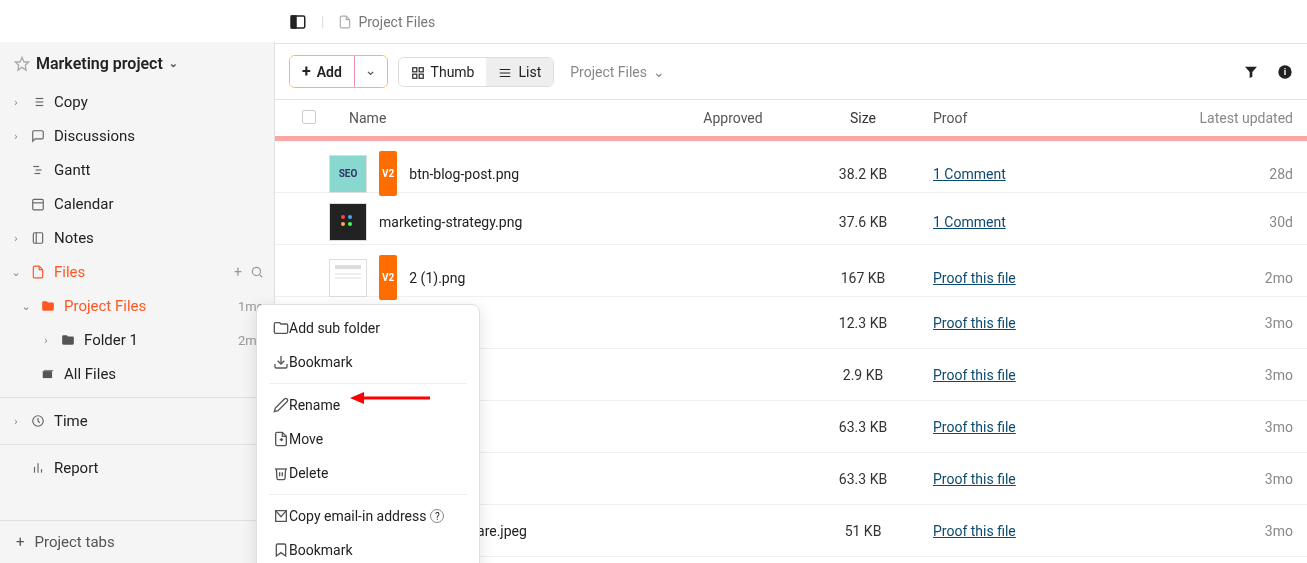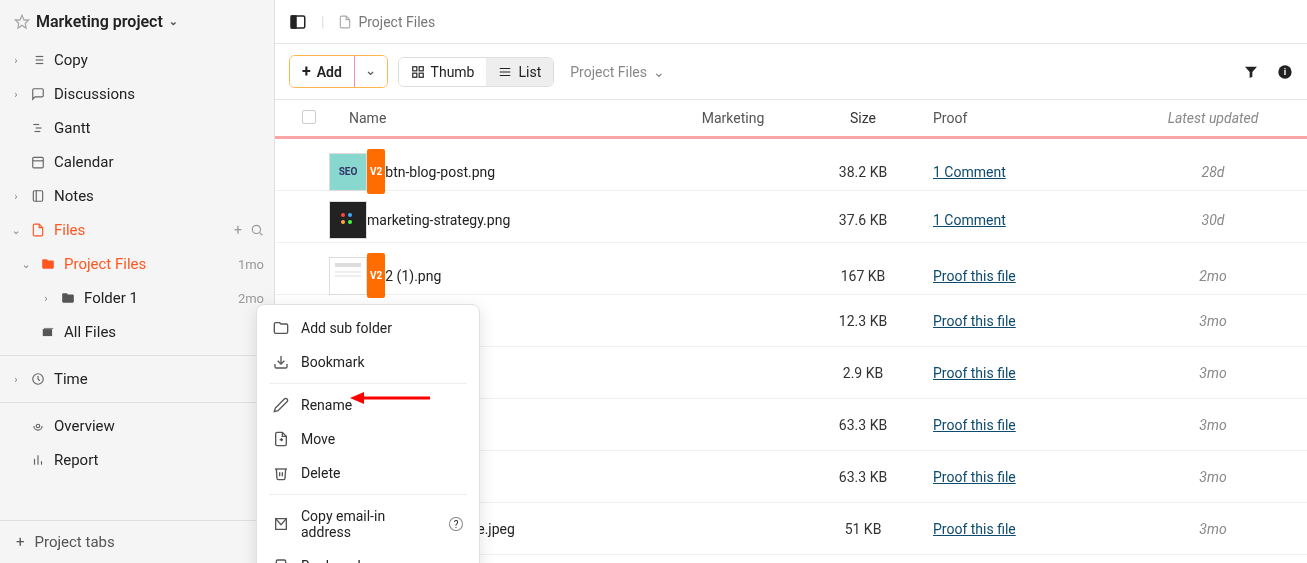--- a/index.html
+++ b/index.html
@@ -1,19 +1,19 @@
 <!DOCTYPE html>
 <html><head>
   <meta charset="utf-8">
   <style>
     * { box-sizing: border-box; margin: 0; padding: 0; }
     body { font-family: -apple-system, BlinkMacSystemFont, "Segoe UI", Roboto, sans-serif; font-size: 14px; color: #222; background: #fff; width: 1307px; height: 563px; overflow: hidden; display: flex; }
     
     
-    .sidebar { width: 275px; background: #f5f5f5; border-right: 1px solid #e0e0e0; display: flex; flex-direction: column; }
+    .sidebar { width: 275px; background: #f5f5f5; border-right: 1px solid #e0e0e0; display: flex; flex-direction: column; margin-top: 42px; }
     .sidebar-header { padding: 12px 14px; display: flex; align-items: center; gap: 6px; font-size: 16px; font-weight: 600; }
     .star-icon { color: #aaa; }
     .chev { font-size: 11px; color: #555; }
     .sidebar-nav { flex: 1; }
     .nav-item { display: flex; align-items: center; padding: 8px 10px; gap: 8px; cursor: pointer; font-size: 15px; }
     .nav-item .caret-space { width: 12px; color: #888; font-size: 11px; display: flex; justify-content: center; }
     .nav-item .nav-icon { width: 16px; color: #666; display: flex; justify-content: center; }
     .nav-item.active { color: #ff5722; }
     .nav-item.active .nav-icon { color: #ff5722; }
     .nav-meta { margin-left: auto; display: flex; align-items: center; gap: 8px; color: #999; font-size: 13px; }
@@ -28,45 +28,45 @@
     .topbar { height: 44px; border-bottom: 1px solid #e5e5e5; display: flex; align-items: center; padding: 0 14px; gap: 14px; }
     .panel-icon { font-size: 16px; }
     .breadcrumb { display: flex; align-items: center; gap: 6px; color: #777; }
     .breadcrumb .file-icon { color: #aaa; }
     
     .toolbar { height: 56px; display: flex; align-items: center; padding: 0 14px; gap: 10px; border-bottom: 1px solid #e5e5e5; }
     .btn-add-group { display: flex; border: 1px solid #ffb74d; border-radius: 6px; overflow: hidden; }
     .btn-add { padding: 6px 12px; display: flex; align-items: center; gap: 6px; background: #fff; font-weight: 600; cursor: pointer; }
     .btn-add-drop { padding: 6px 10px; border-left: 1px solid #f48fb1; background: #fff; cursor: pointer; color: #555; }
     .btn-segment { display: flex; border: 1px solid #ddd; border-radius: 6px; overflow: hidden; }
-    .seg-btn { padding: 6px 12px; display: flex; align-items: center; gap: 6px; background: #fff; cursor: pointer; }
+    .seg-btn { padding: 6px 12px; display: flex; align-items: flex-end; gap: 6px; background: #fff; cursor: pointer; }
     .seg-btn.active { background: #eee; }
     .toolbar-drop { display: flex; align-items: center; gap: 6px; color: #888; cursor: pointer; margin-left: 6px; }
     .toolbar-right { margin-left: auto; display: flex; gap: 18px; align-items: center; font-size: 18px; }
     
     .file-list { flex: 1; overflow: auto; position: relative; }
-    .list-header { display: grid; grid-template-columns: 40px 1fr 120px 140px 200px 160px; padding: 10px 14px; border-bottom: 3px solid #fca5a5; color: #555; font-size: 14px; }
+    .list-header { display: grid; grid-template-columns: 40px 1fr 120px 140px 200px 160px; padding: 10px 14px; border-bottom: 5px solid #fca5a5; color: #555; font-size: 14px; }
     .list-header .col-name { padding-left: 20px; }
     .list-row { display: grid; grid-template-columns: 40px 1fr 120px 140px 200px 160px; padding: 10px 14px; border-bottom: 1px solid #f0f0f0; align-items: center; height: 52px; }
     .row-check { display: flex; justify-content: center; }
     .checkbox { width: 14px; height: 14px; border: 1px solid #ccc; border-radius: 2px; background: #fff; }
-    .row-name { display: flex; align-items: center; }
+    .row-name { display: flex; align-items: center; gap: 12px; }
     .thumb { width: 38px; height: 38px; background: #88d8d0; display: flex; align-items: center; justify-content: center; font-size: 10px; font-weight: bold; color: #336; border: 1px solid #ddd; }
     .thumb.dark { background: #222; }
     .thumb.white { background: #fff; }
     .v-badge { background: #ff6d00; color: #fff; font-size: 10px; font-weight: bold; padding: 17px 3px; border-radius: 2px; }
     .col-size { text-align: center; color: #333; }
     .col-approved { text-align: center; }
     .col-proof { text-align: left; }
     .col-proof a { color: #0c4a6e; text-decoration: underline; cursor: pointer; }
-    .col-updated { text-align: center; color: #888; font-style: italic; }
+    .col-updated { text-align: right; color: #888; }
     
     
     .context-menu { position: absolute; left: 256px; top: 304px; width: 224px; background: #fff; border: 1px solid #e0e0e0; border-radius: 8px; box-shadow: 0 4px 16px rgba(0,0,0,0.12); padding: 6px 0; z-index: 100; }
-    .menu-item { display: flex; align-items: center; gap: 12px; padding: 9px 16px; cursor: pointer; }
+    .menu-item { display: flex; align-items: center; gap: 0; padding: 9px 16px; cursor: pointer; }
     .menu-icon { width: 16px; color: #555; display: flex; justify-content: center; }
     .menu-divider { border-top: 1px solid #eee; margin: 4px 12px; }
     .help-circle { width: 14px; height: 14px; border: 1px solid #888; border-radius: 50%; display: inline-flex; align-items: center; justify-content: center; font-size: 10px; margin-left: 4px; }
     
     
     .red-arrow { position: absolute; left: 350px; top: 388px; z-index: 200; }
     
     svg { display: block; }
   </style>
 </head>
@@ -192,30 +192,20 @@
       <span class="caret-space">›</span>
       <span class="nav-icon">
           <svg width="14" height="14" viewBox="0 0 24 24" fill="none" stroke="currentColor" stroke-width="2">
             <circle cx="12" cy="12" r="9"></circle>
             <polyline points="12 7 12 12 15 15"></polyline>
           </svg>
         </span>
       <span>Time</span>
     </div>
     <div class="sidebar-divider"></div>
-    <div class="nav-item">
-      <span class="caret-space"></span>
-      <span class="nav-icon">
-          <svg width="14" height="14" viewBox="0 0 24 24" fill="none" stroke="currentColor" stroke-width="2">
-            <circle cx="12" cy="12" r="3"></circle>
-            <path d="M19 12a7 7 0 1 1-14 0"></path>
-          </svg>
-        </span>
-      <span>Overview</span>
-    </div>
     <div class="nav-item">
       <span class="caret-space"></span>
       <span class="nav-icon">
           <svg width="14" height="14" viewBox="0 0 24 24" fill="none" stroke="currentColor" stroke-width="2">
             <line x1="6" y1="20" x2="6" y2="10"></line>
             <line x1="12" y1="20" x2="12" y2="4"></line>
             <line x1="18" y1="20" x2="18" y2="14"></line>
           </svg>
         </span>
       <span>Report</span>
@@ -300,21 +290,21 @@
         </span>
     </div>
   </div>
 
   <div class="file-list">
     <div class="list-header">
       <div class="row-check">
           <div class="checkbox"></div>
         </div>
       <div class="col-name">Name</div>
-      <div class="col-approved">Marketing</div>
+      <div class="col-approved">Approved</div>
       <div class="col-size">Size</div>
       <div class="col-proof">Proof</div>
       <div class="col-updated">Latest updated</div>
     </div>
     <div id="file-rows">
         <div class="list-row">
     <div class="row-check"></div>
     <div class="row-name">
       <div class="thumb">SEO</div>
       <span class="v-badge">V2</span>

